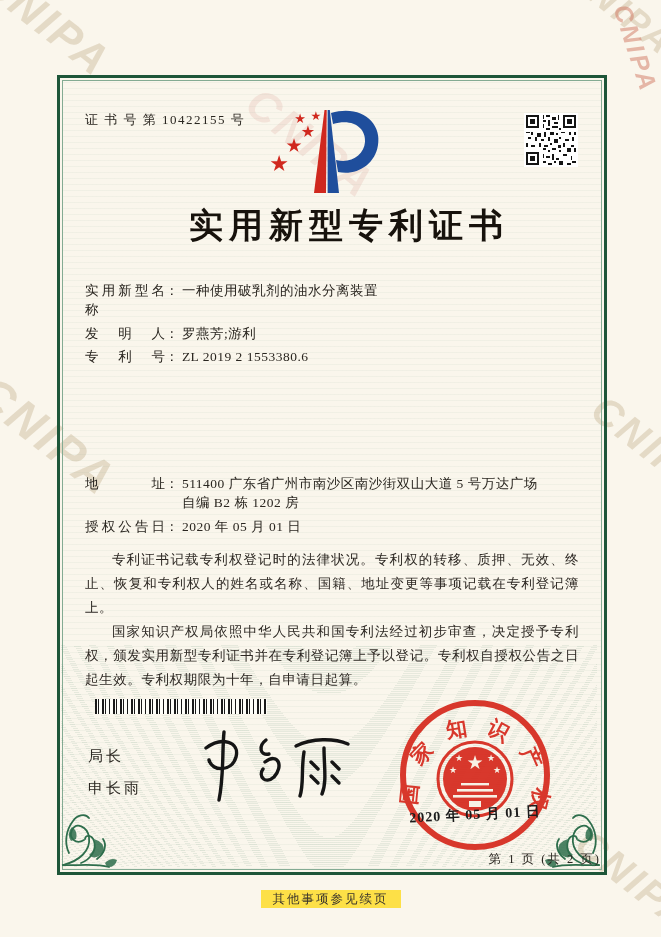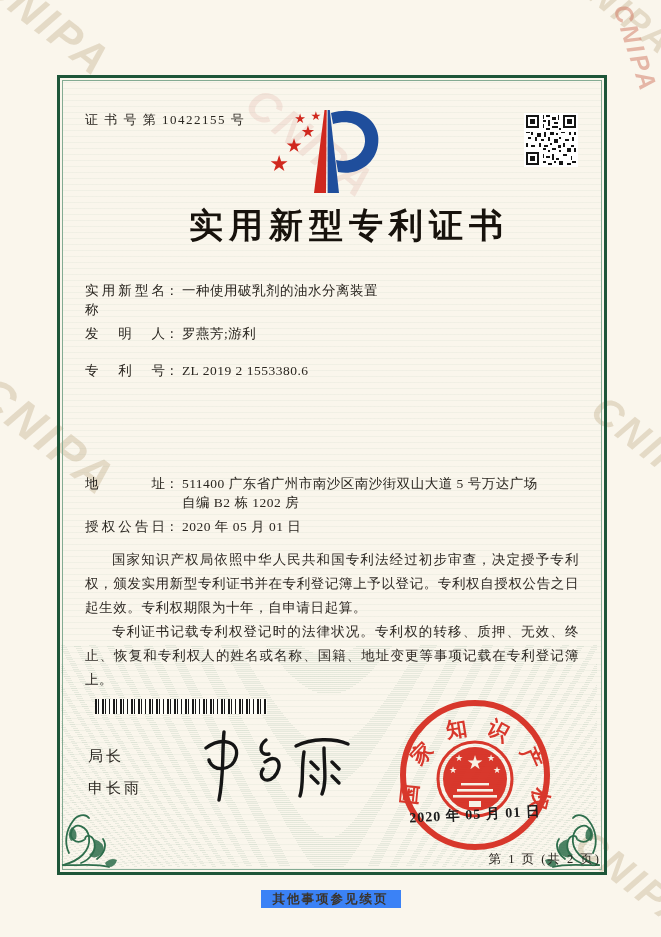--- a/index.html
+++ b/index.html
@@ -48,21 +48,21 @@
   .director-name{position:absolute;left:88px;top:779px;font-size:15px;letter-spacing:3px;z-index:6;
         font-family:Liberation Serif, serif;}
   .signature{position:absolute;left:192px;top:724px;z-index:7;}
   .seal{position:absolute;left:395px;top:695px;width:160px;height:160px;z-index:6;}
   .seal-date{position:absolute;left:398px;top:806px;width:154px;text-align:center;z-index:7;
         font-size:14px;font-weight:bold;letter-spacing:1px;color:#1c1c1c;transform:rotate(-3deg);}
   .page-indicator{position:absolute;left:57px;top:851px;width:544px;text-align:right;
         font-size:12.5px;letter-spacing:2px;z-index:6;}
   .footer-note{position:absolute;left:0;top:891px;width:661px;text-align:center;z-index:5;
         font-size:12.5px;letter-spacing:2px;color:#3a342c;}
-  .footer-note span{background:#3b82f6;padding:2px 12px;font-weight:bold;}
+  .footer-note span{background:#fde047;padding:2px 12px;}
   .ornament{position:absolute;z-index:4;}
   .orn-left{left:59px;top:793px;}
   .orn-right{left:529px;top:793px;transform:scaleX(-1);}
 </style>
 </head>
 <body>
 
 <div class="page">
 
   <span class="wm wm-tan wm1">CNIPA</span>
@@ -194,37 +194,37 @@
   <div class="title">实用新型专利证书</div>
 
   <div class="field" style="top:324px;">
     <span class="f-label">发明人</span><span class="f-colon">：</span>
     <span class="f-value">罗燕芳;游利</span>
   </div>
   <div class="field" style="top:281px;">
     <span class="f-label">实用新型名称</span><span class="f-colon">：</span>
     <span class="f-value">一种使用破乳剂的油水分离装置</span>
   </div>
-  <div class="field" style="top:361px;font-family:Liberation Serif, serif;">
+  <div class="field" style="top:347px;font-family:Liberation Serif, serif;">
     <span class="f-label">专利号</span><span class="f-colon">：</span>
     <span class="f-value">ZL 2019 2 1553380.6</span>
   </div>
   <div class="field" style="top:474px;">
     <span class="f-label">地址</span><span class="f-colon">：</span>
     <span class="f-value"><span>511400 广东省广州市南沙区南沙街双山大道 5 号万达广场</span><br>
       <span>自编 B2 栋 1202 房</span></span>
   </div>
   <div class="field" style="top:517px;">
     <span class="f-label">授权公告日</span><span class="f-colon">：</span>
     <span class="f-value">2020 年 05 月 01 日</span>
   </div>
 
   <div class="body-text">
+    <p>专利证书记载专利权登记时的法律状况。专利权的转移、质押、无效、终止、恢复和专利权人的姓名或名称、国籍、地址变更等事项记载在专利登记簿上。</p>
     <p>国家知识产权局依照中华人民共和国专利法经过初步审查，决定授予专利权，颁发实用新型专利证书并在专利登记簿上予以登记。专利权自授权公告之日起生效。专利权期限为十年，自申请日起算。</p>
-    <p>专利证书记载专利权登记时的法律状况。专利权的转移、质押、无效、终止、恢复和专利权人的姓名或名称、国籍、地址变更等事项记载在专利登记簿上。</p>
   </div>
 
   <div class="barcode"></div>
 
   <div class="director-title">局长</div>
   <div class="director-name">申长雨</div>
 
   <svg class="signature" width="170" height="85" viewBox="0 0 170 85">
     <g fill="none" stroke="#151515" stroke-width="3.4" stroke-linecap="round" stroke-linejoin="round">
       <path d="M32 8 C 30 28 32 52 27 76"></path>

